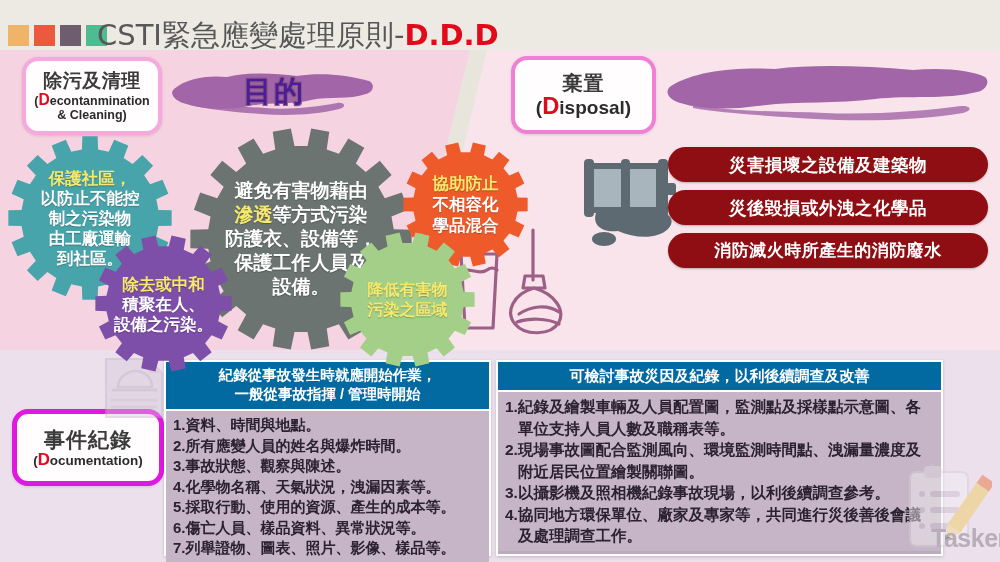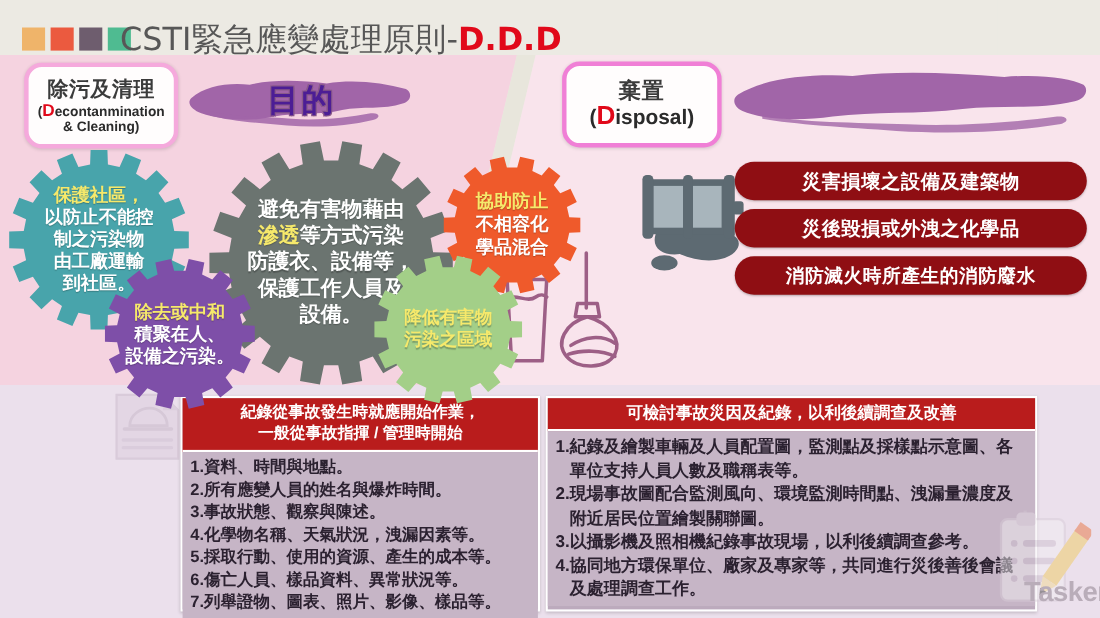--- a/index.html
+++ b/index.html
@@ -11,21 +11,21 @@
   }
   #slide {
     position: relative;
     width: 1000px; height: 562px;
     background: #eceae3;
     overflow: hidden;
   }
 
   
   .header {
-    position: absolute; left: 12px; top: 0; width: 895px; height: 58px;
+    position: absolute; left: 0; top: 0; width: 895px; height: 58px;
     background: #eceae3;
   }
   .swatches {
     position: absolute; left: 8px; top: 25px;
     display: flex; gap: 5px;
   }
   .swatch { width: 21px; height: 21px; }
   .title {
     position: absolute; left: 97px; top: 16px;
     font-size: 29px; color: #575757; letter-spacing: 0px; white-space: nowrap;
@@ -160,21 +160,21 @@
     position: absolute; left: 0; top: 350px; width: 1000px; height: 212px;
     background: #ebe0ec;
   }
   .panel {
     position: absolute;
     background: #bcaabd;
     border: 2px solid #ffffff;
     box-shadow: 0 1px 3px rgba(0,0,0,.18);
   }
   .panel .phead {
-    background: #b91c1c;
+    background: #0369a1;
     border-bottom: 2px solid #ffffff;
     color: #ffffff; font-weight: bold; text-align: center;
     padding: 4px 6px 5px;
     white-space: pre-line;
     line-height: 19px;
   }
   .panel .plist {
     background: #c6b5c6;
     padding: 4px 6px 4px 7px;
   }
@@ -336,20 +336,24 @@
   </div>
 
   <div id="redbars">
     <div class="redbar" style="background: rgb(143, 14, 19);">災害損壞之設備及建築物</div>
     <div class="redbar" style="background: rgb(143, 14, 19);">災後毀損或外洩之化學品</div>
     <div class="redbar wide" style="background: rgb(143, 14, 19);">消防滅火時所產生的消防廢水</div>
   </div>
 
   <div class="bottom"></div>
 
+  <div class="bubble" id="bubble-doc">
+    <span class="cn">事件紀錄</span>
+    <span class="en"><span>(</span><span class="redcap">D</span><span>ocumentation)</span></span>
+  </div>
 
   <div class="panel" id="panel-doc">
     <div class="phead">紀錄從事故發生時就應開始作業，
 一般從事故指揮 / 管理時開始</div>
     <div class="plist" id="doc-list">
         <div class="pitem">
           <span class="pnum">1.</span>
           <span class="ptxt">資料、時間與地點。</span>
         </div>
         <div class="pitem">

